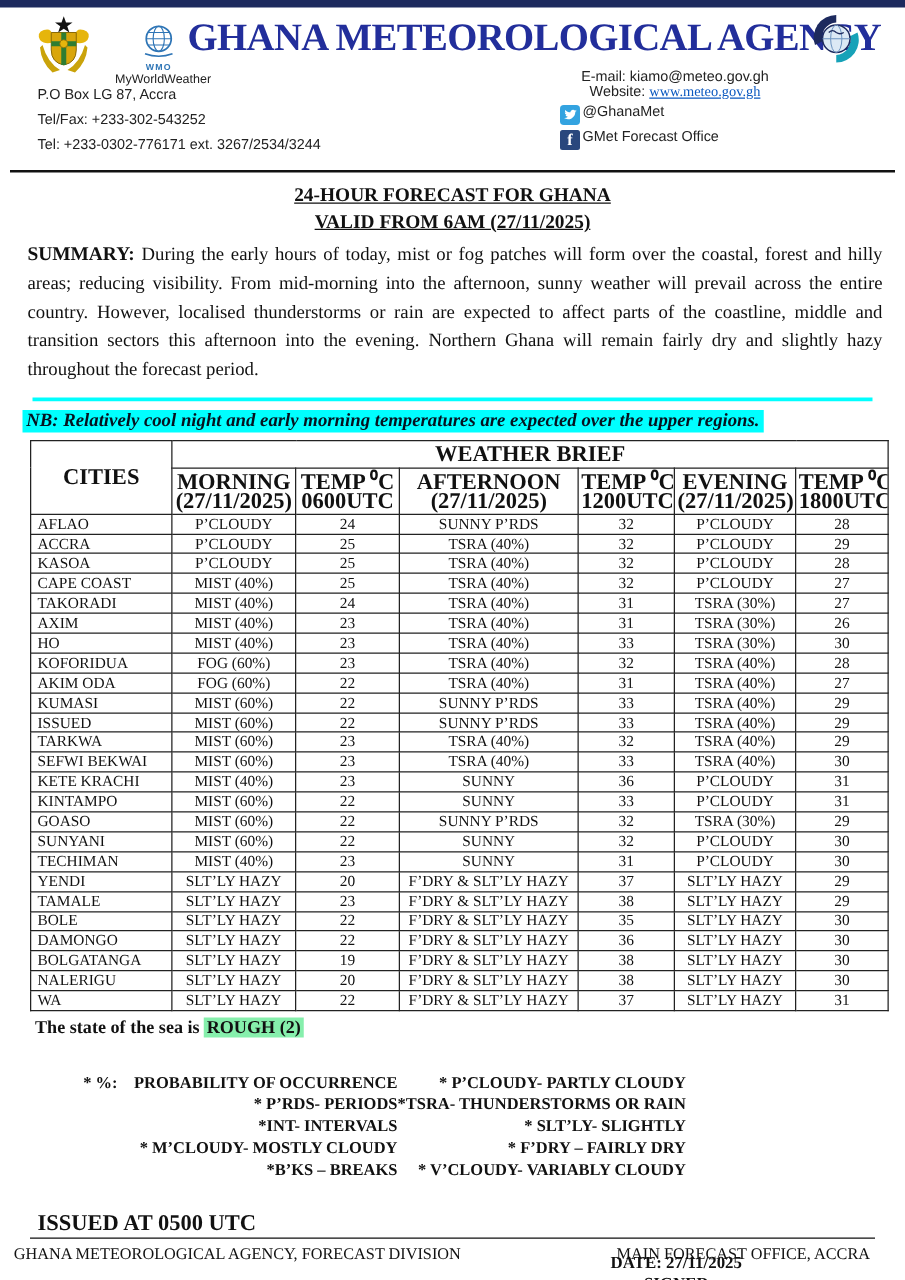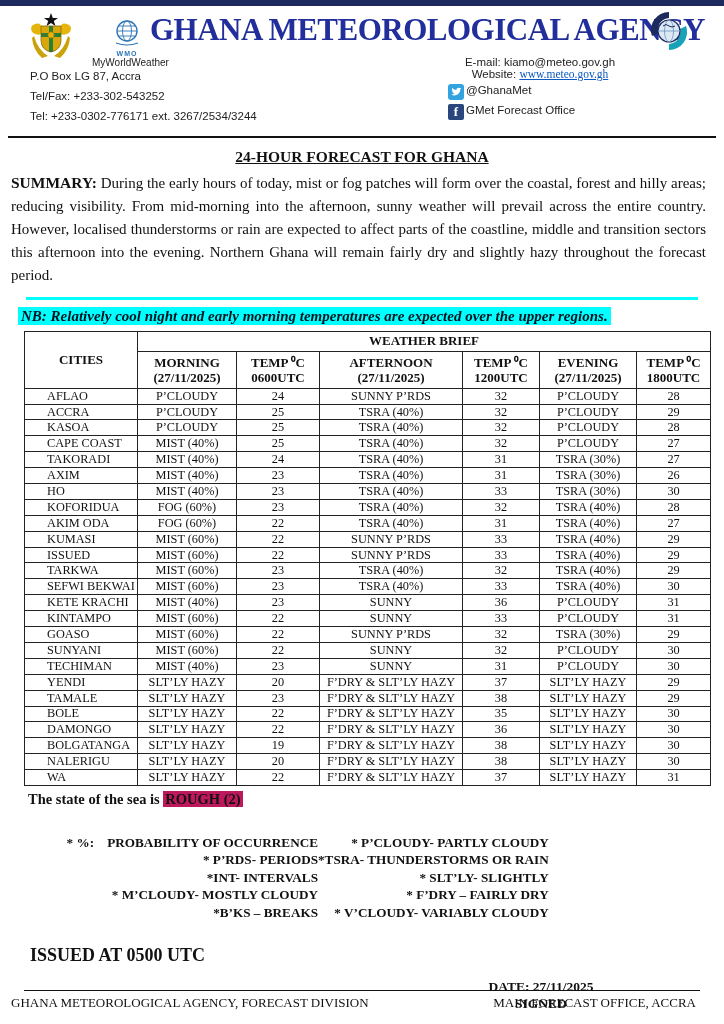--- a/index.html
+++ b/index.html
@@ -33,39 +33,39 @@
   .social-row { display:flex; align-items:flex-start; gap:2px; margin-top:4px; padding-left:58px; }
   .icon-box { width:16px; height:16px; border-radius:3px; display:flex; align-items:center; justify-content:center; flex:0 0 16px; }
   .tw { background:#33a3e0; }
   .fb { background:#29477d; color:#fff; font-family:"Liberation Serif",serif; font-weight:bold; font-size:13px; border-radius:2px; }
 
   .header-rule { border-top:2px solid #111; margin:6px 8px 0 8px; }
 
   
   .doc-titles { text-align:center; margin-top:8px; }
   .doc-titles div { font-size:15.5px; font-weight:bold; text-decoration:underline; line-height:21px; }
-  .summary { margin:4px 18px 0 11px; font-size:15px; line-height:1.53; text-align:justify; }
+  .summary { margin:4px 18px 0 22px; font-size:15px; line-height:1.53; text-align:justify; }
   .summary b { font-size:15.5px; }
 
   .cyan-bar { height:3px; background:#00ffff; margin:10px 26px 0 26px; }
   .nb-line { margin:7px 0 0 18px; }
   .nb-line span { background:#00ffff; font-weight:bold; font-style:italic; font-size:15px; padding:1px 3px; color:#06121f; }
 
   
   table.wx { border-collapse:collapse; table-layout:fixed; width:686px; margin:6px 0 0 24px; }
   table.wx th, table.wx td { border:1px solid #222; font-size:12.3px; text-align:center; vertical-align:middle; padding:0 2px; overflow:hidden; white-space:nowrap; }
-  table.wx th { font-weight:bold; font-size:13px; }
+  table.wx th { font-weight:bold; font-size:18px; }
   th.cities-h { text-align:left; vertical-align:top; padding:2px 0 0 6px; }
   tr.h1 th { height:20px; }
   tr.h2 th { height:37px; line-height:15px; }
   table.wx tbody td { height:15.9px; line-height:13px; }
-  table.wx tbody td.city { text-align:left; padding-left:22px; }
+  table.wx tbody td.city { text-align:left; padding-left:5px; }
 
   .sea-line { margin:5px 0 0 28px; font-size:14.5px; font-weight:bold; }
-  .sea-line span.hl { background:#be185d; padding:0 2px; }
+  .sea-line span.hl { background:#86efac; padding:0 2px; }
 
   
   .legend { display:flex; margin:26px 0 0 30px; }
   .legend-col { font-weight:bold; font-size:13.2px; }
   .legend-col div { line-height:17.5px; white-space:pre;text-align:right; }
   .legend-left { width:288px; }
 
   .issued { margin:24px 0 0 30px; font-weight:bold; font-size:18px; }
 
   .sig-block { width:250px; margin:12px 58px 0 auto; text-align:center; font-size:13.5px; }
@@ -148,20 +148,21 @@
       <span class="icon-box fb">f</span>
       <span>GMet Forecast Office</span>
     </div>
   </div>
 </div>
 
 <div class="header-rule"></div>
 
 <div class="doc-titles">
   <div>24-HOUR FORECAST FOR GHANA</div>
+  <div>VALID FROM 6AM (27/11/2025)</div>
 </div>
 
 <p class="summary"><b>SUMMARY:</b><span> During the early hours of today, mist or fog patches will form over the coastal, forest and hilly areas; reducing visibility. From mid-morning into the afternoon, sunny weather will prevail across the entire country. However, localised thunderstorms or rain are expected to affect parts of the coastline, middle and transition sectors this afternoon into the evening. Northern Ghana will remain fairly dry and slightly hazy throughout the forecast period.</span></p>
 
 <div class="cyan-bar"></div>
 <div class="nb-line">
   <span>NB: Relatively cool night and early morning temperatures are expected over the upper regions.</span>
 </div>
 
 <table class="wx">

